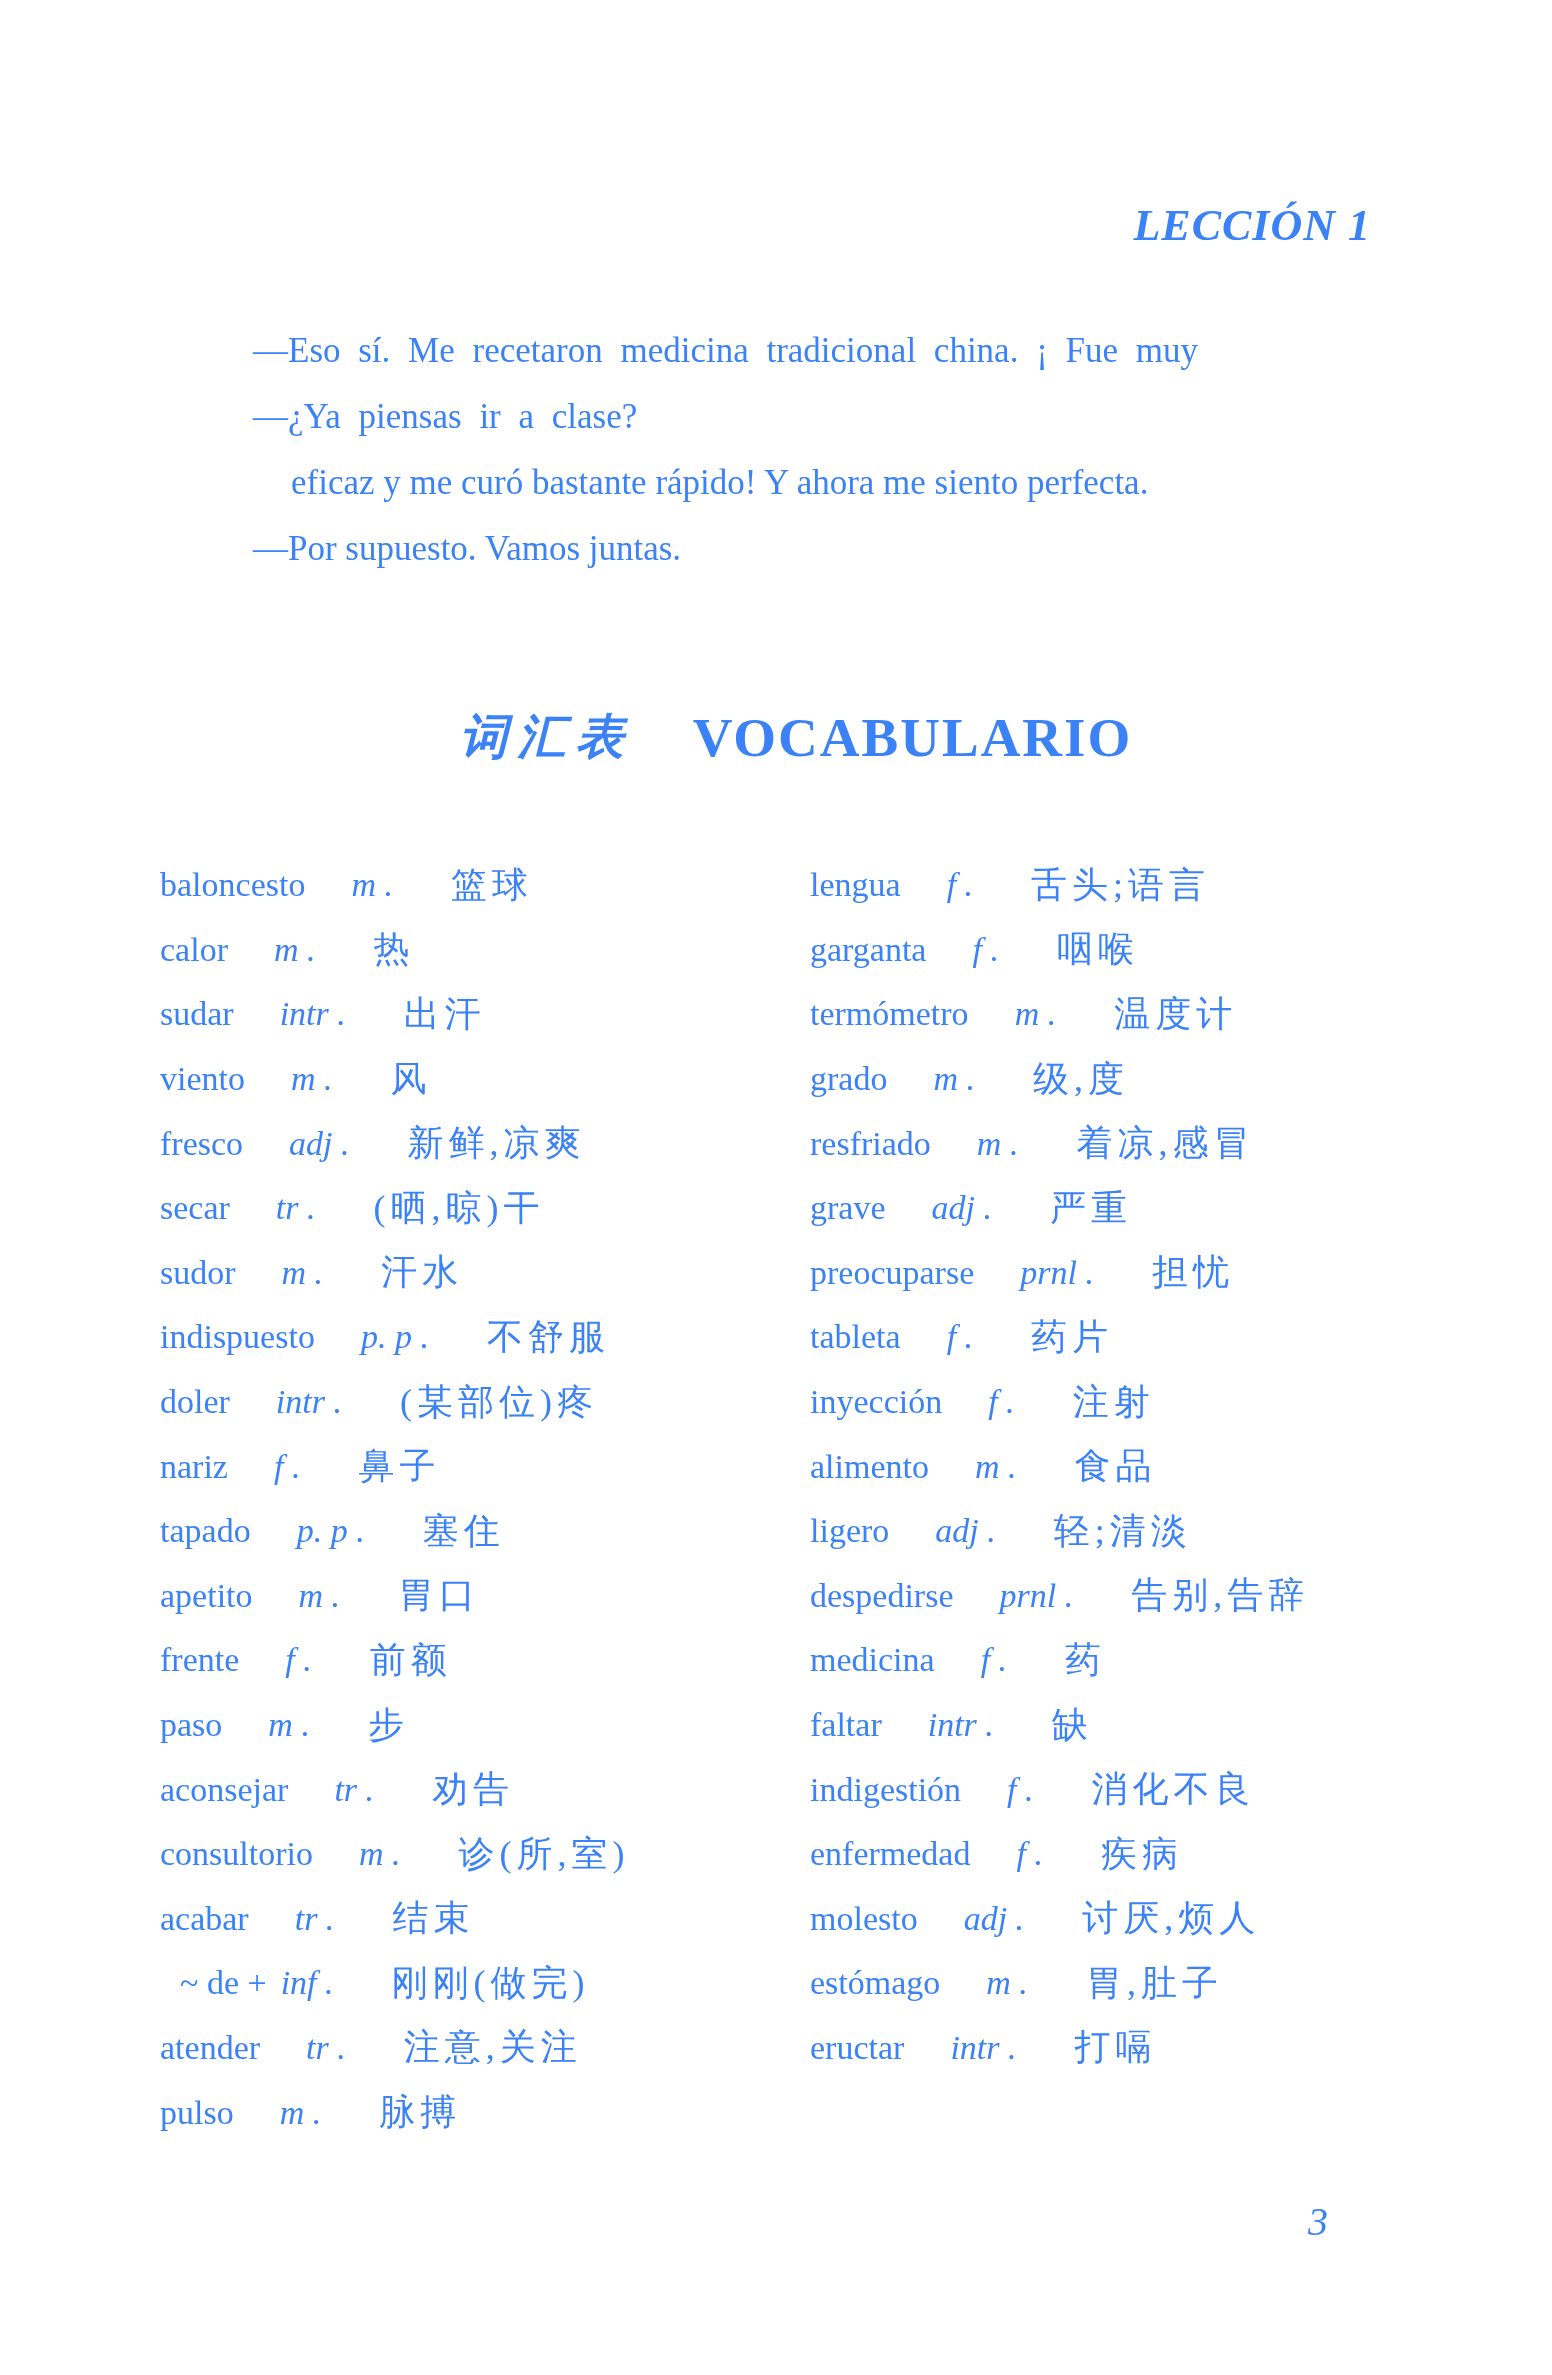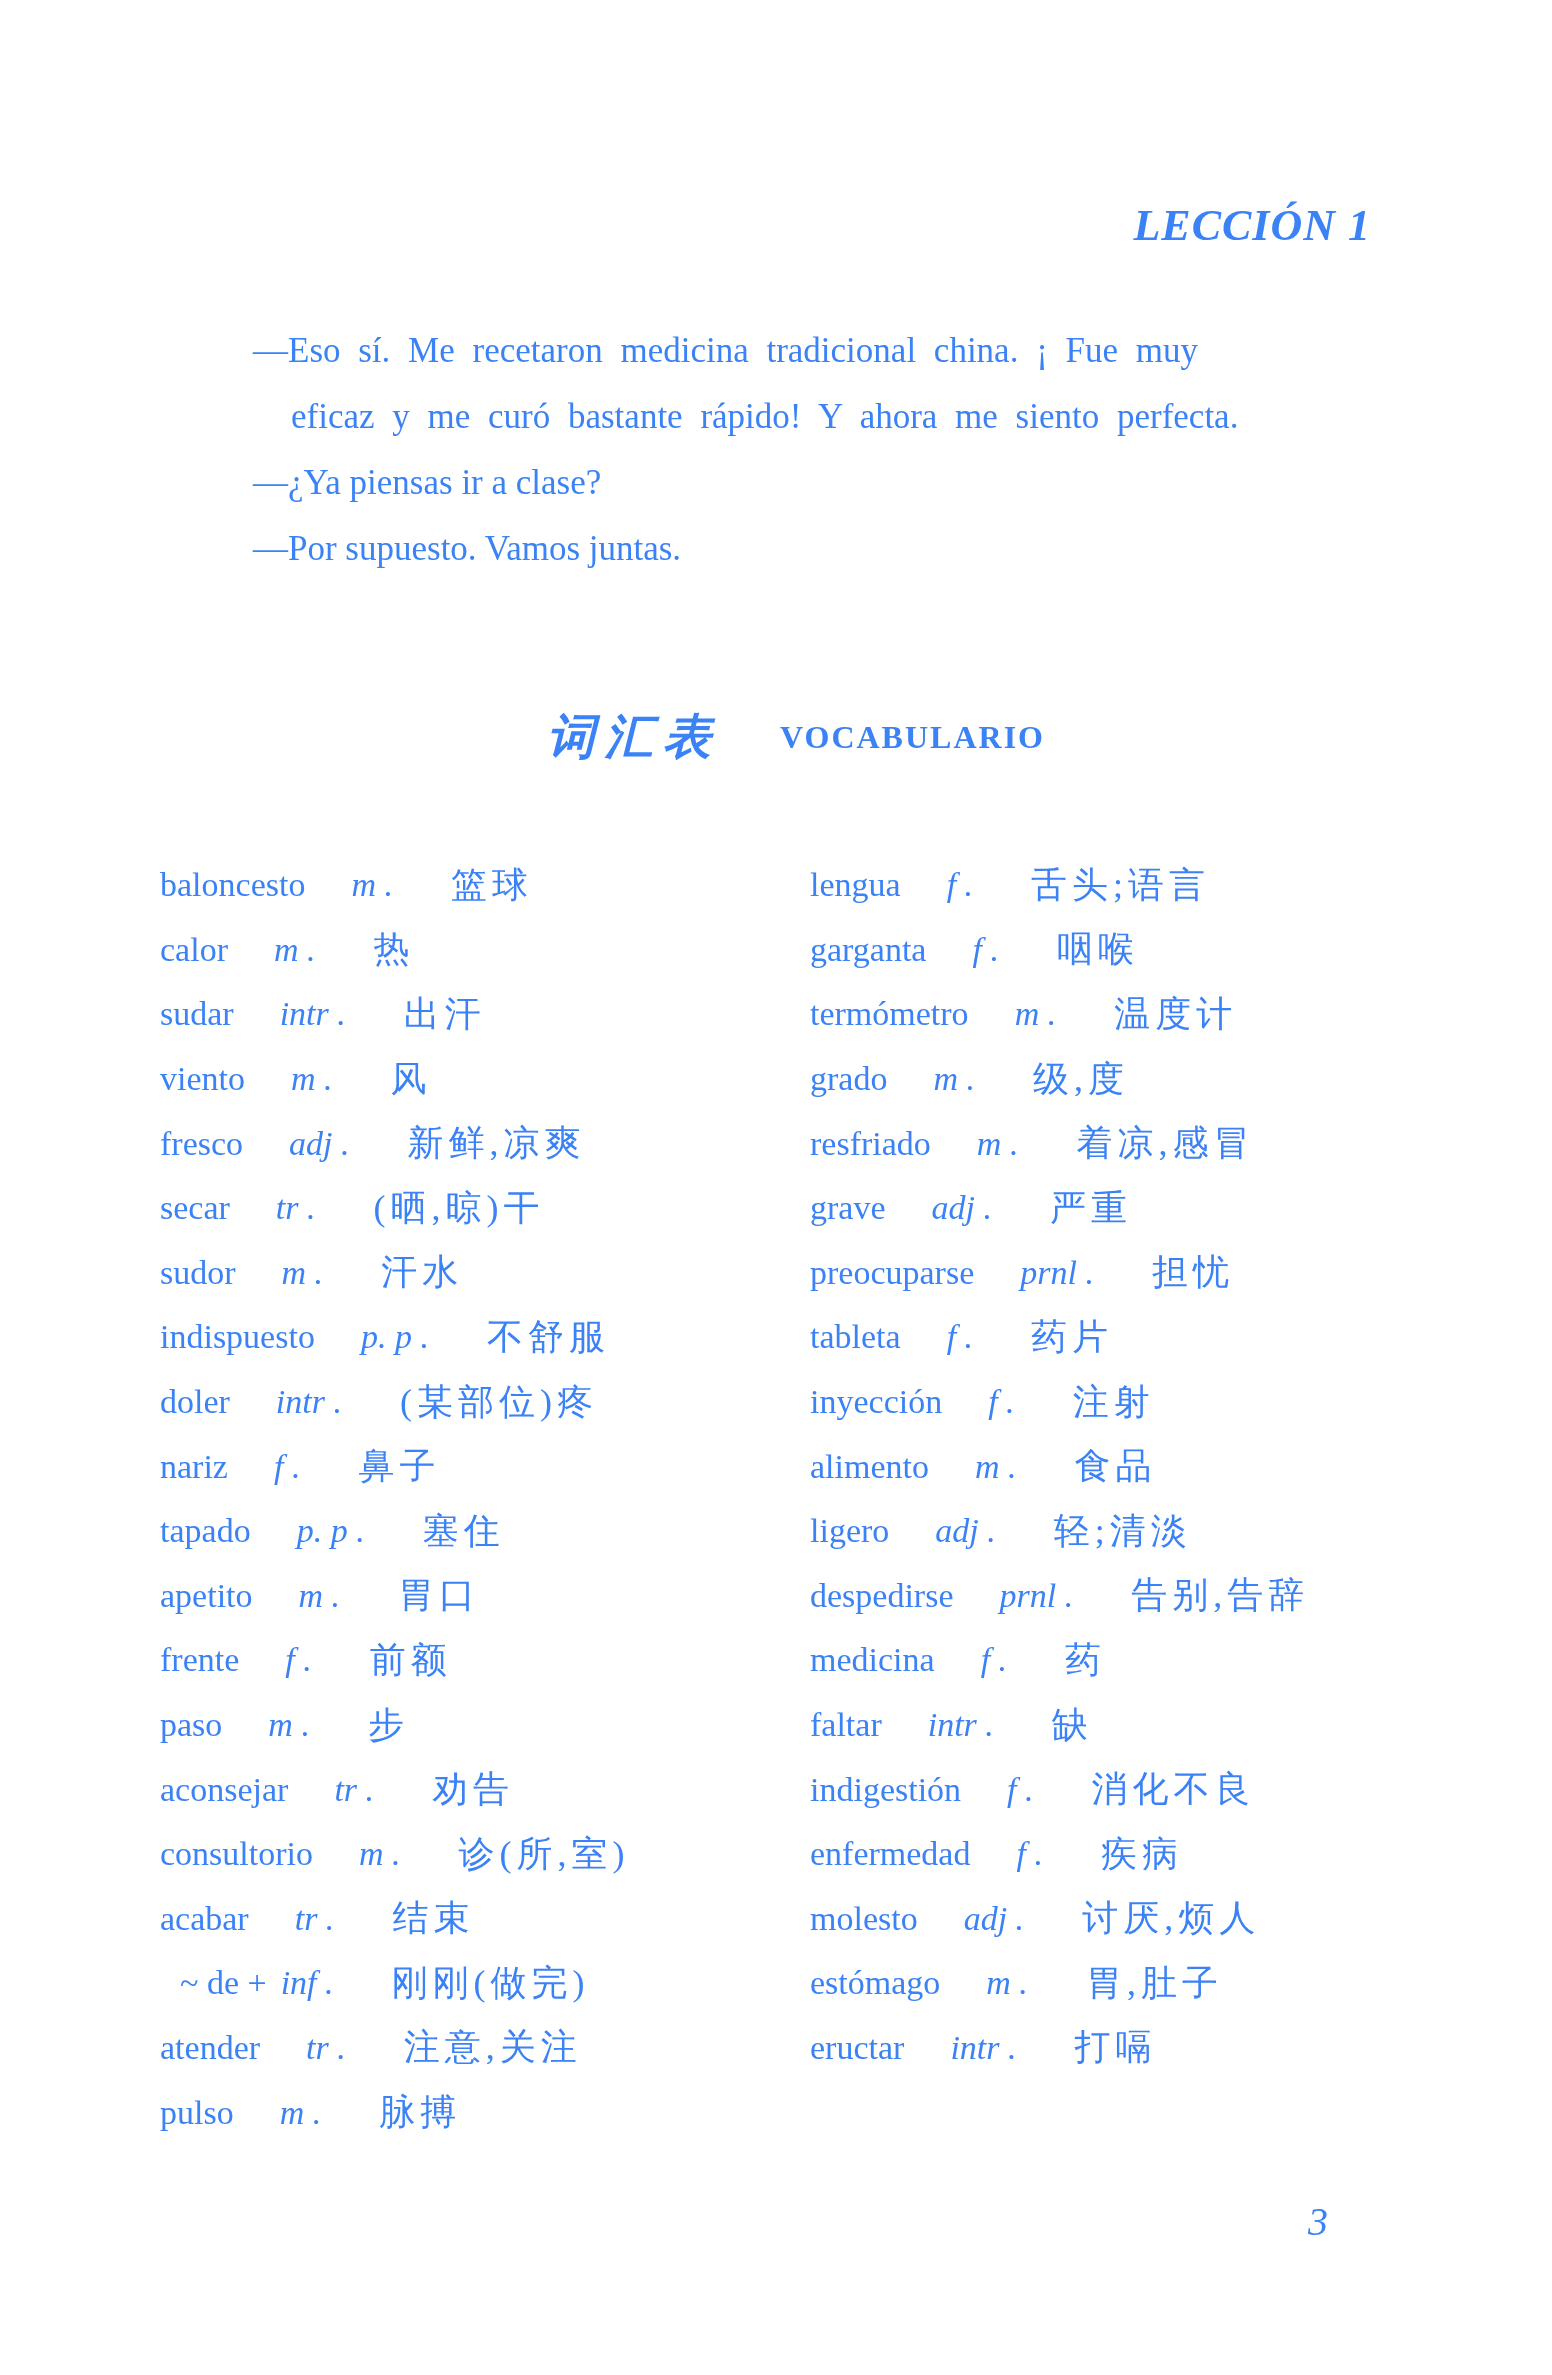--- a/index.html
+++ b/index.html
@@ -41,21 +41,21 @@
     white-space: nowrap;
   }
   .vocab-title-zh {
     font-size: 48px;
     font-weight: bold;
     letter-spacing: 10px;
     vertical-align: middle;
     font-style: italic;
   }
   .vocab-title-es {
-    font-size: 32px;
+    font-size: 55px;
     font-weight: bold;
     margin-left: 55px;
     letter-spacing: 2px;
     vertical-align: middle;
   }
   .vocab-col {
     position: absolute;
     top: 853px;
   }
   .vocab-col.left  { left: 160px; width: 640px; }
@@ -91,22 +91,22 @@
 </style>
 </head>
 <body>
 
 <div class="page">
 
   <div class="lesson-header">LECCIÓN 1</div>
 
   <div class="dialogue" id="dialogue">
       <div class="dialogue-line">—Eso sí. Me recetaron medicina tradicional china. ¡ Fue muy</div>
+      <div class="dialogue-line">—¿Ya piensas ir a clase?</div>
       <div class="dialogue-line indent">eficaz y me curó bastante rápido! Y ahora me siento perfecta.</div>
-      <div class="dialogue-line">—¿Ya piensas ir a clase?</div>
       <div class="dialogue-line">—Por supuesto. Vamos juntas.</div>
     </div>
 
   <div class="vocab-title">
     <span class="vocab-title-zh">词汇表</span>
     <span class="vocab-title-es">VOCABULARIO</span>
   </div>
 
   <div class="vocab-col left" id="vocab-left">
       <div class="vocab-row">

